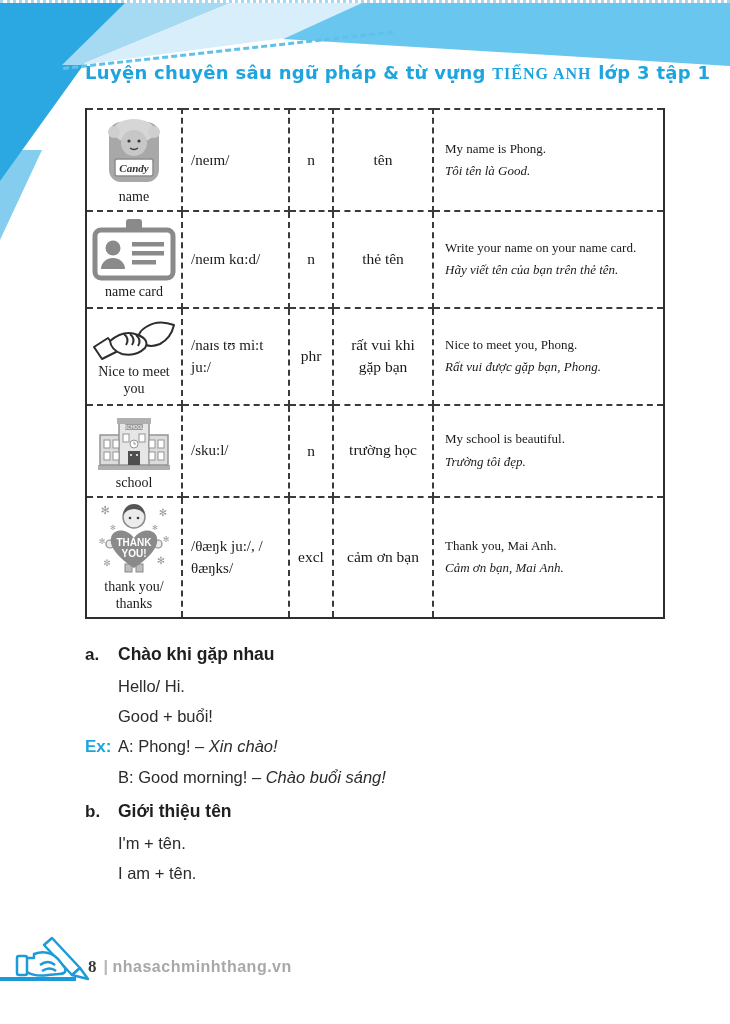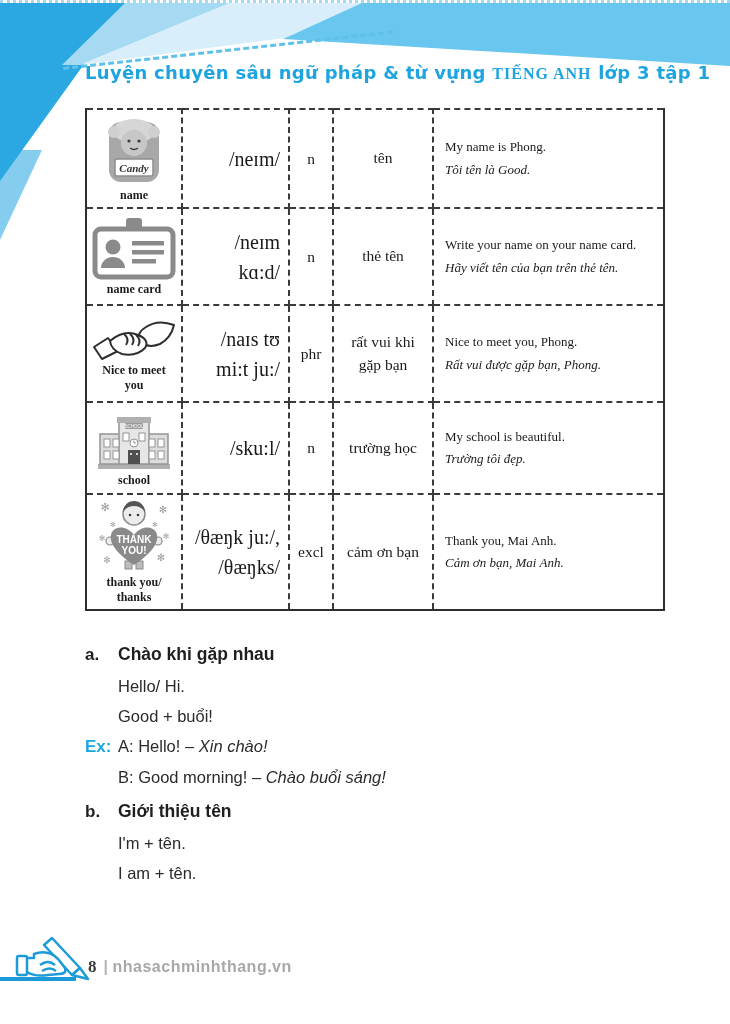--- a/index.html
+++ b/index.html
@@ -30,27 +30,27 @@
   .title .brand { font-family:"Liberation Serif", serif; font-weight:bold;
     font-size:16px; letter-spacing:1px; }
   
   table.vocab { position:absolute; left:85px; top:108px; width:578px;
     border-collapse:collapse; table-layout:fixed;
     font-family:"Liberation Serif", serif; color:#1a1a1a;
     border-left:2px solid #2e2e2e; border-right:2px solid #2e2e2e;
     border-bottom:2px solid #2e2e2e; }
   table.vocab td { border:2px dashed #3a3a3a; vertical-align:middle; }
   td.c-word { width:96px; text-align:center; padding:4px 2px; }
-  td.c-pron { width:107px; text-align:right; font-size:20px; padding:0 8px; line-height:1.5; }
+  td.c-pron { width:107px; text-align:left; font-size:15px; padding:0 8px; line-height:1.5; }
   td.c-pos  { width:44px;  text-align:center; font-size:15.5px; }
   td.c-mean { width:100px; text-align:center; font-size:15.5px; padding:0 6px; line-height:1.45; }
   td.c-ex   { width:231px; text-align:left; padding:8px 16px 8px 11px; font-size:13px; line-height:1.7; }
   .r1 td { height:97px; } .r2 td { height:97px; } .r3 td { height:97px; }
   .r4 td { height:92px; } .r5 td { height:109px; }
-  .word-caption { font-size:12px; line-height:1.25; max-width:82px; margin:2px auto 0;font-weight:bold; }
+  .word-caption { font-size:14px; line-height:1.25; max-width:82px; margin:2px auto 0; }
   .ex-vi { font-style:italic; }
   .vimg { display:block; margin:0 auto; }
   
   .grammar { position:absolute; left:85px; top:644px; width:570px; color:#2b2b2b; }
   .g-title { display:flex; color:#1ba6e0; font-weight:bold; font-size:20px;
     letter-spacing:.5px; margin-bottom:24px; }
   .g-title .g-num { width:36px; }
   .g-row { display:flex; align-items:baseline; }
   .g-label { width:33px; flex:0 0 33px; font-weight:bold; font-size:17px; color:#1f1f1f; }
   .g-label.ex { color:#1ba6e0; }
@@ -236,21 +236,21 @@
       <span class="g-label"></span>
       <span class="g-line">Hello/ Hi.</span>
     </div>
     <div class="g-row mb11">
       <span class="g-label"></span>
       <span class="g-line">Good + buổi!</span>
     </div>
 
     <div class="g-row mb11">
       <span class="g-label ex">Ex:</span>
-      <span class="g-line"><span>A: Hello! – </span><span class="ital">Xin chào!</span></span>
+      <span class="g-line"><span>A: Phong! – </span><span class="ital">Xin chào!</span></span>
     </div>
     <div class="g-row mb14">
       <span class="g-label"></span>
       <span class="g-line"><span>B: Good morning! – </span><span class="ital">Chào buổi sáng!</span></span>
     </div>
 
     <div class="g-row mb12">
       <span class="g-label">b.</span>
       <span class="g-heading">Giới thiệu tên</span>
     </div>

